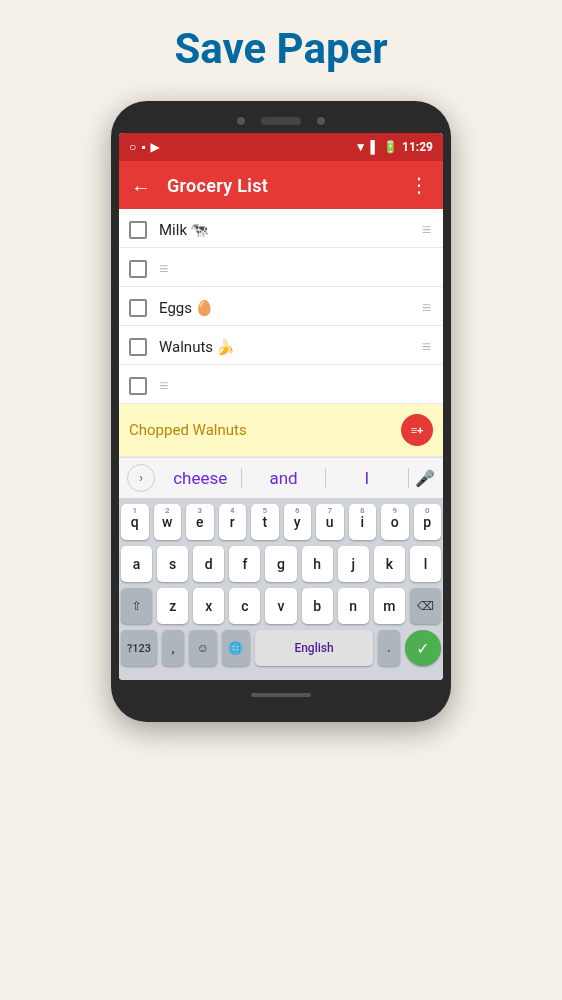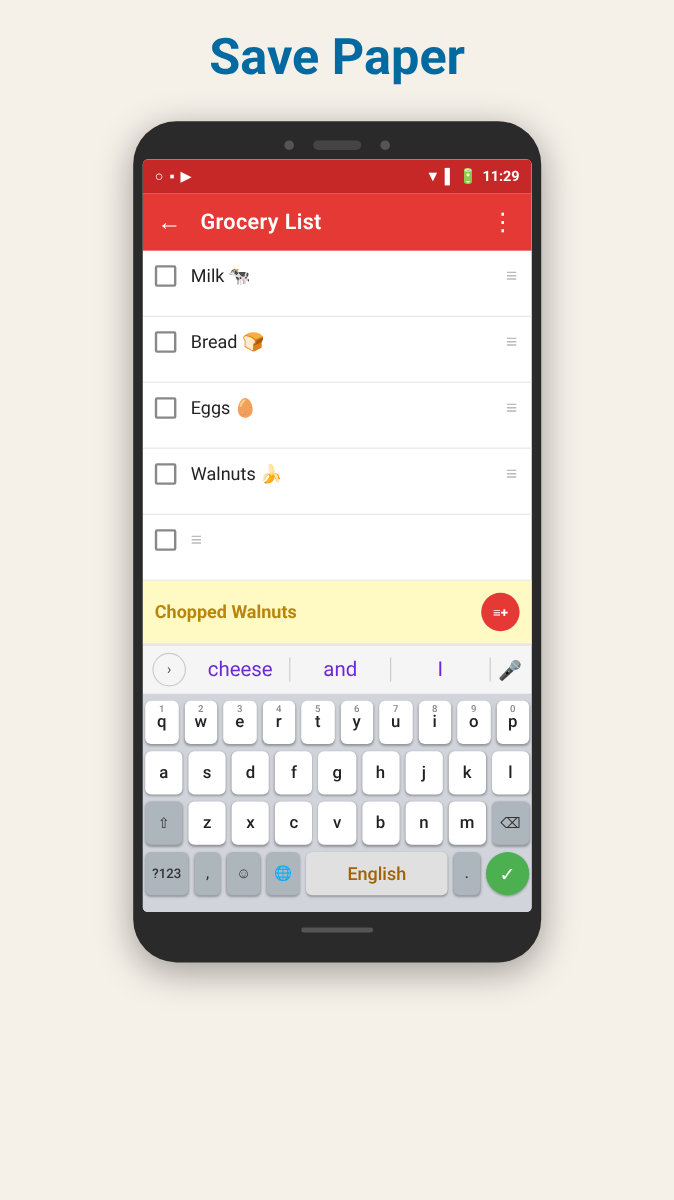--- a/index.html
+++ b/index.html
@@ -114,21 +114,21 @@
     }
 
     
     .list-area {
       background: #fff;
     }
 
     .list-item {
       display: flex;
       align-items: center;
-      padding: 12px 12px 24px 10px;
+      padding: 12px 12px 8px 10px;
       border-bottom: 1px solid #e8e8e8;
     }
     .list-item-checkbox {
       width: 18px;
       height: 18px;
       border: 2px solid #888;
       border-radius: 2px;
       margin-right: 12px;
       flex-shrink: 0;
     }
@@ -149,21 +149,21 @@
       background: #fff9c4;
       display: flex;
       align-items: center;
       padding: 10px 10px 10px 10px;
       border-bottom: 1px solid #e8e8e8;
     }
     .input-row-text {
       flex: 1;
       font-size: 15px;
       color: #b8860b;
-      font-weight: 700;
+      font-weight: 400;
     }
     .add-btn {
       width: 32px;
       height: 32px;
       background: #e53935;
       border-radius: 50%;
       display: flex;
       align-items: center;
       justify-content: center;
       color: white;
@@ -246,22 +246,22 @@
       transform: translateX(-50%);
     }
     .key-special {
       background: #adb5bd;
       color: #333;
       font-size: 12px;
     }
     .key-space {
       flex: 3;
       background: #e0e0e0;
-      font-size: 15px;
-      color: #a16207;
+      font-size: 12px;
+      color: #4c1d95;
     }
     .key-enter {
       background: #4caf50;
       border-radius: 50%;
       width: 36px;
       height: 36px;
       min-width: 36px;
       flex: none;
       color: white;
       font-size: 16px;
@@ -318,21 +318,20 @@
     <div class="list-area">
 
       <div class="list-item">
         <div class="list-item-checkbox"></div>
         <span class="list-item-text">Milk 🐄</span>
         <span class="list-item-drag">≡</span>
       </div>
 
       <div class="list-item">
         <div class="list-item-checkbox"></div>
-        <span class="list-item-text">Bread 🍞</span>
         <span class="list-item-drag">≡</span>
       </div>
 
       <div class="list-item">
         <div class="list-item-checkbox"></div>
         <span class="list-item-text">Eggs 🥚</span>
         <span class="list-item-drag">≡</span>
       </div>
 
       <div class="list-item">

